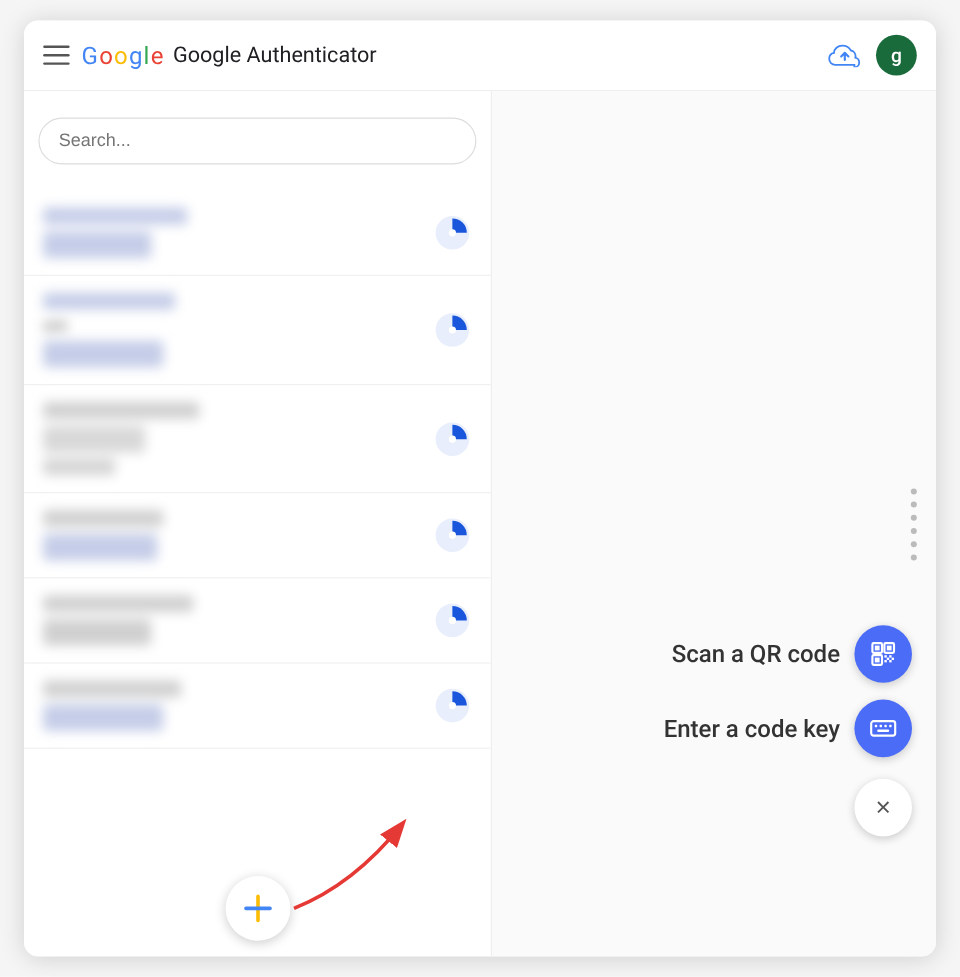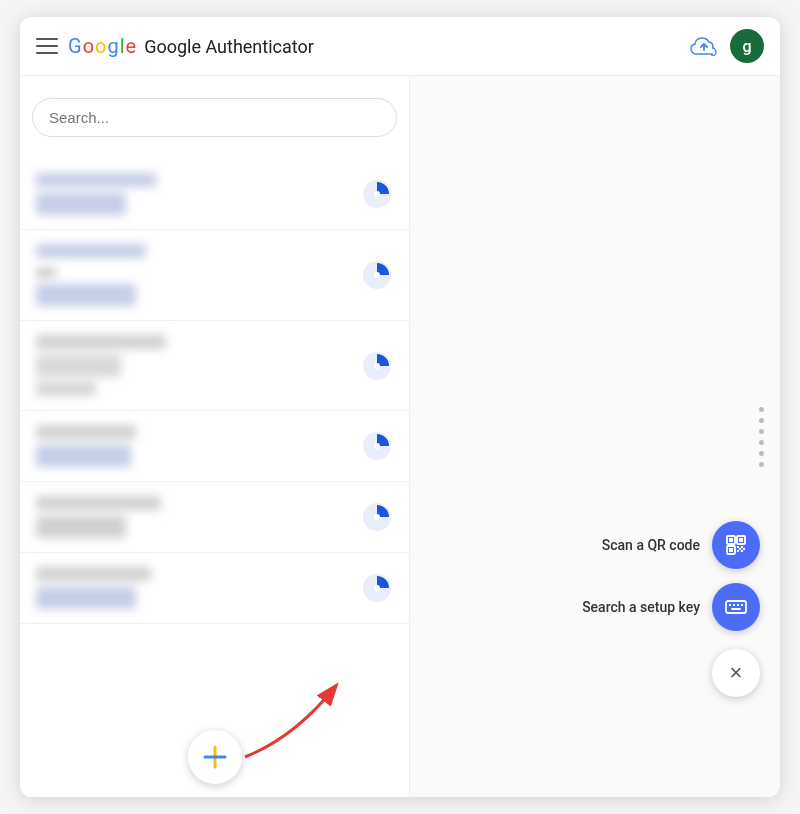--- a/index.html
+++ b/index.html
@@ -237,21 +237,21 @@
       z-index: 10;
     }
 
     .fab-option-row {
       display: flex;
       align-items: center;
       gap: 12px;
     }
 
     .fab-option-label {
-      font-size: 14px;
+      font-size: 20px;
       color: #333;
       font-weight: 500;
       white-space: nowrap;
     }
 
     .fab-option-btn {
       width: 48px;
       height: 48px;
       border-radius: 50%;
       background: #4a6cf7;
@@ -444,21 +444,21 @@
               <rect x="17" y="13" width="2" height="2" fill="#fff"></rect>
               <rect x="13" y="17" width="2" height="2" fill="#fff"></rect>
               <rect x="17" y="17" width="2" height="2" fill="#fff"></rect>
               <rect x="15" y="15" width="2" height="2" fill="#fff"></rect>
               <rect x="19" y="15" width="2" height="2" fill="#fff"></rect>
             </svg>
           </button>
         </div>
 
         <div class="fab-option-row">
-          <span class="fab-option-label">Search a setup key</span>
+          <span class="fab-option-label">Enter a code key</span>
           <button class="fab-option-btn">
             <svg width="24" height="24" viewBox="0 0 24 24">
               <rect x="2" y="6" width="20" height="12" rx="2" fill="none" stroke="#fff" stroke-width="1.8"></rect>
               <rect x="5" y="9" width="2" height="2" rx="0.5" fill="#fff"></rect>
               <rect x="9" y="9" width="2" height="2" rx="0.5" fill="#fff"></rect>
               <rect x="13" y="9" width="2" height="2" rx="0.5" fill="#fff"></rect>
               <rect x="17" y="9" width="2" height="2" rx="0.5" fill="#fff"></rect>
               <rect x="7" y="13" width="10" height="2" rx="1" fill="#fff"></rect>
             </svg>
           </button>

